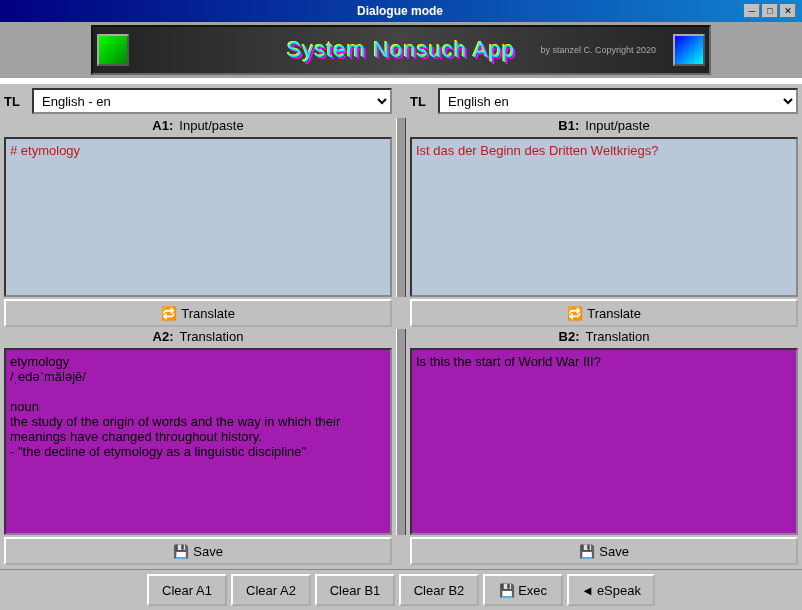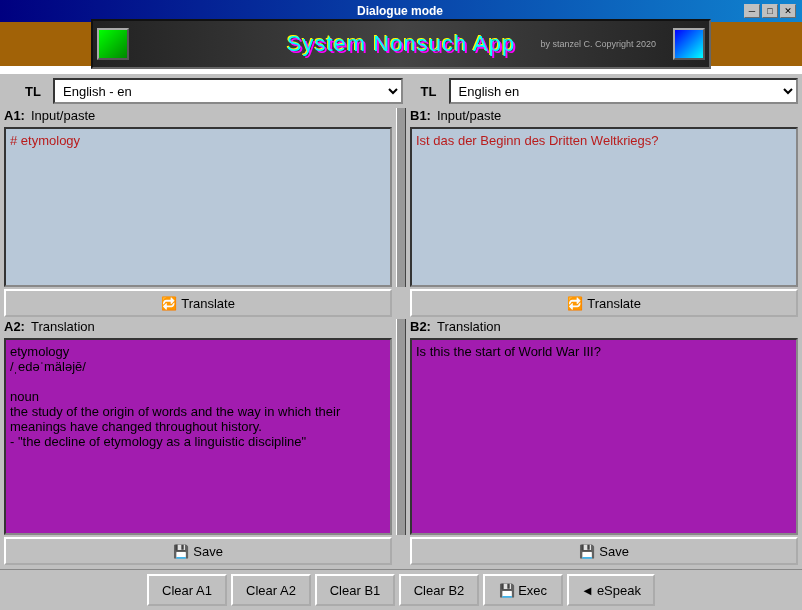--- a/index.html
+++ b/index.html
@@ -31,27 +31,27 @@
       background: #c0c0c0;
       border: 1px outset #c0c0c0;
       width: 16px;
       height: 14px;
       font-size: 9px;
       cursor: pointer;
       display: flex; align-items: center; justify-content: center;
     }
 
     .banner {
-      background: #a16207;
-      height: 52px;
+      background: #a3a3a3;
+      height: 62px;
       display: flex;
       align-items: center;
       justify-content: center;
       position: relative;
-      border-bottom: 8px solid #ffffff;
+      border-bottom: 6px solid #ffffff;
     }
     .banner-inner {
       background: linear-gradient(90deg, #222, #444, #222);
       width: 620px;
       height: 50px;
       display: flex;
       align-items: center;
       justify-content: center;
       position: relative;
       border: 2px inset #666;
@@ -172,20 +172,21 @@
       gap: 4px;
       height: 28px;
       width: 100%;
     }
 
     .section-header {
       display: flex;
       align-items: center;
       gap: 6px;
       margin-bottom: 2px;
+      justify-content: center;
     }
 
     .bottom-bar {
       display: flex;
       align-items: flex-end;
       justify-content: center;
       gap: 4px;
       padding: 4px;
       background: #c0c0c0;
       border-top: 1px solid #888;
@@ -227,21 +228,21 @@
   <div class="banner-inner">
     <div class="banner-left"></div>
     <span class="banner-text">System Nonsuch App</span>
     <span class="banner-copy">by stanzel C. Copyright 2020</span>
     <div class="banner-right"></div>
   </div>
 </div>
 
 <div class="main-area">
 
-  <div class="panels-row" style="flex:0 0 auto;margin-left:21px;">
+  <div class="panels-row" style="flex:0 0 auto;">
     <div class="panel">
       <div class="tl-row">
         <span class="tl-label">TL</span>
         <select class="tl-select">
           <option>English - en</option>
           <option>German - de</option>
           <option>French - fr</option>
           <option>Spanish - es</option>
         </select>
       </div>

